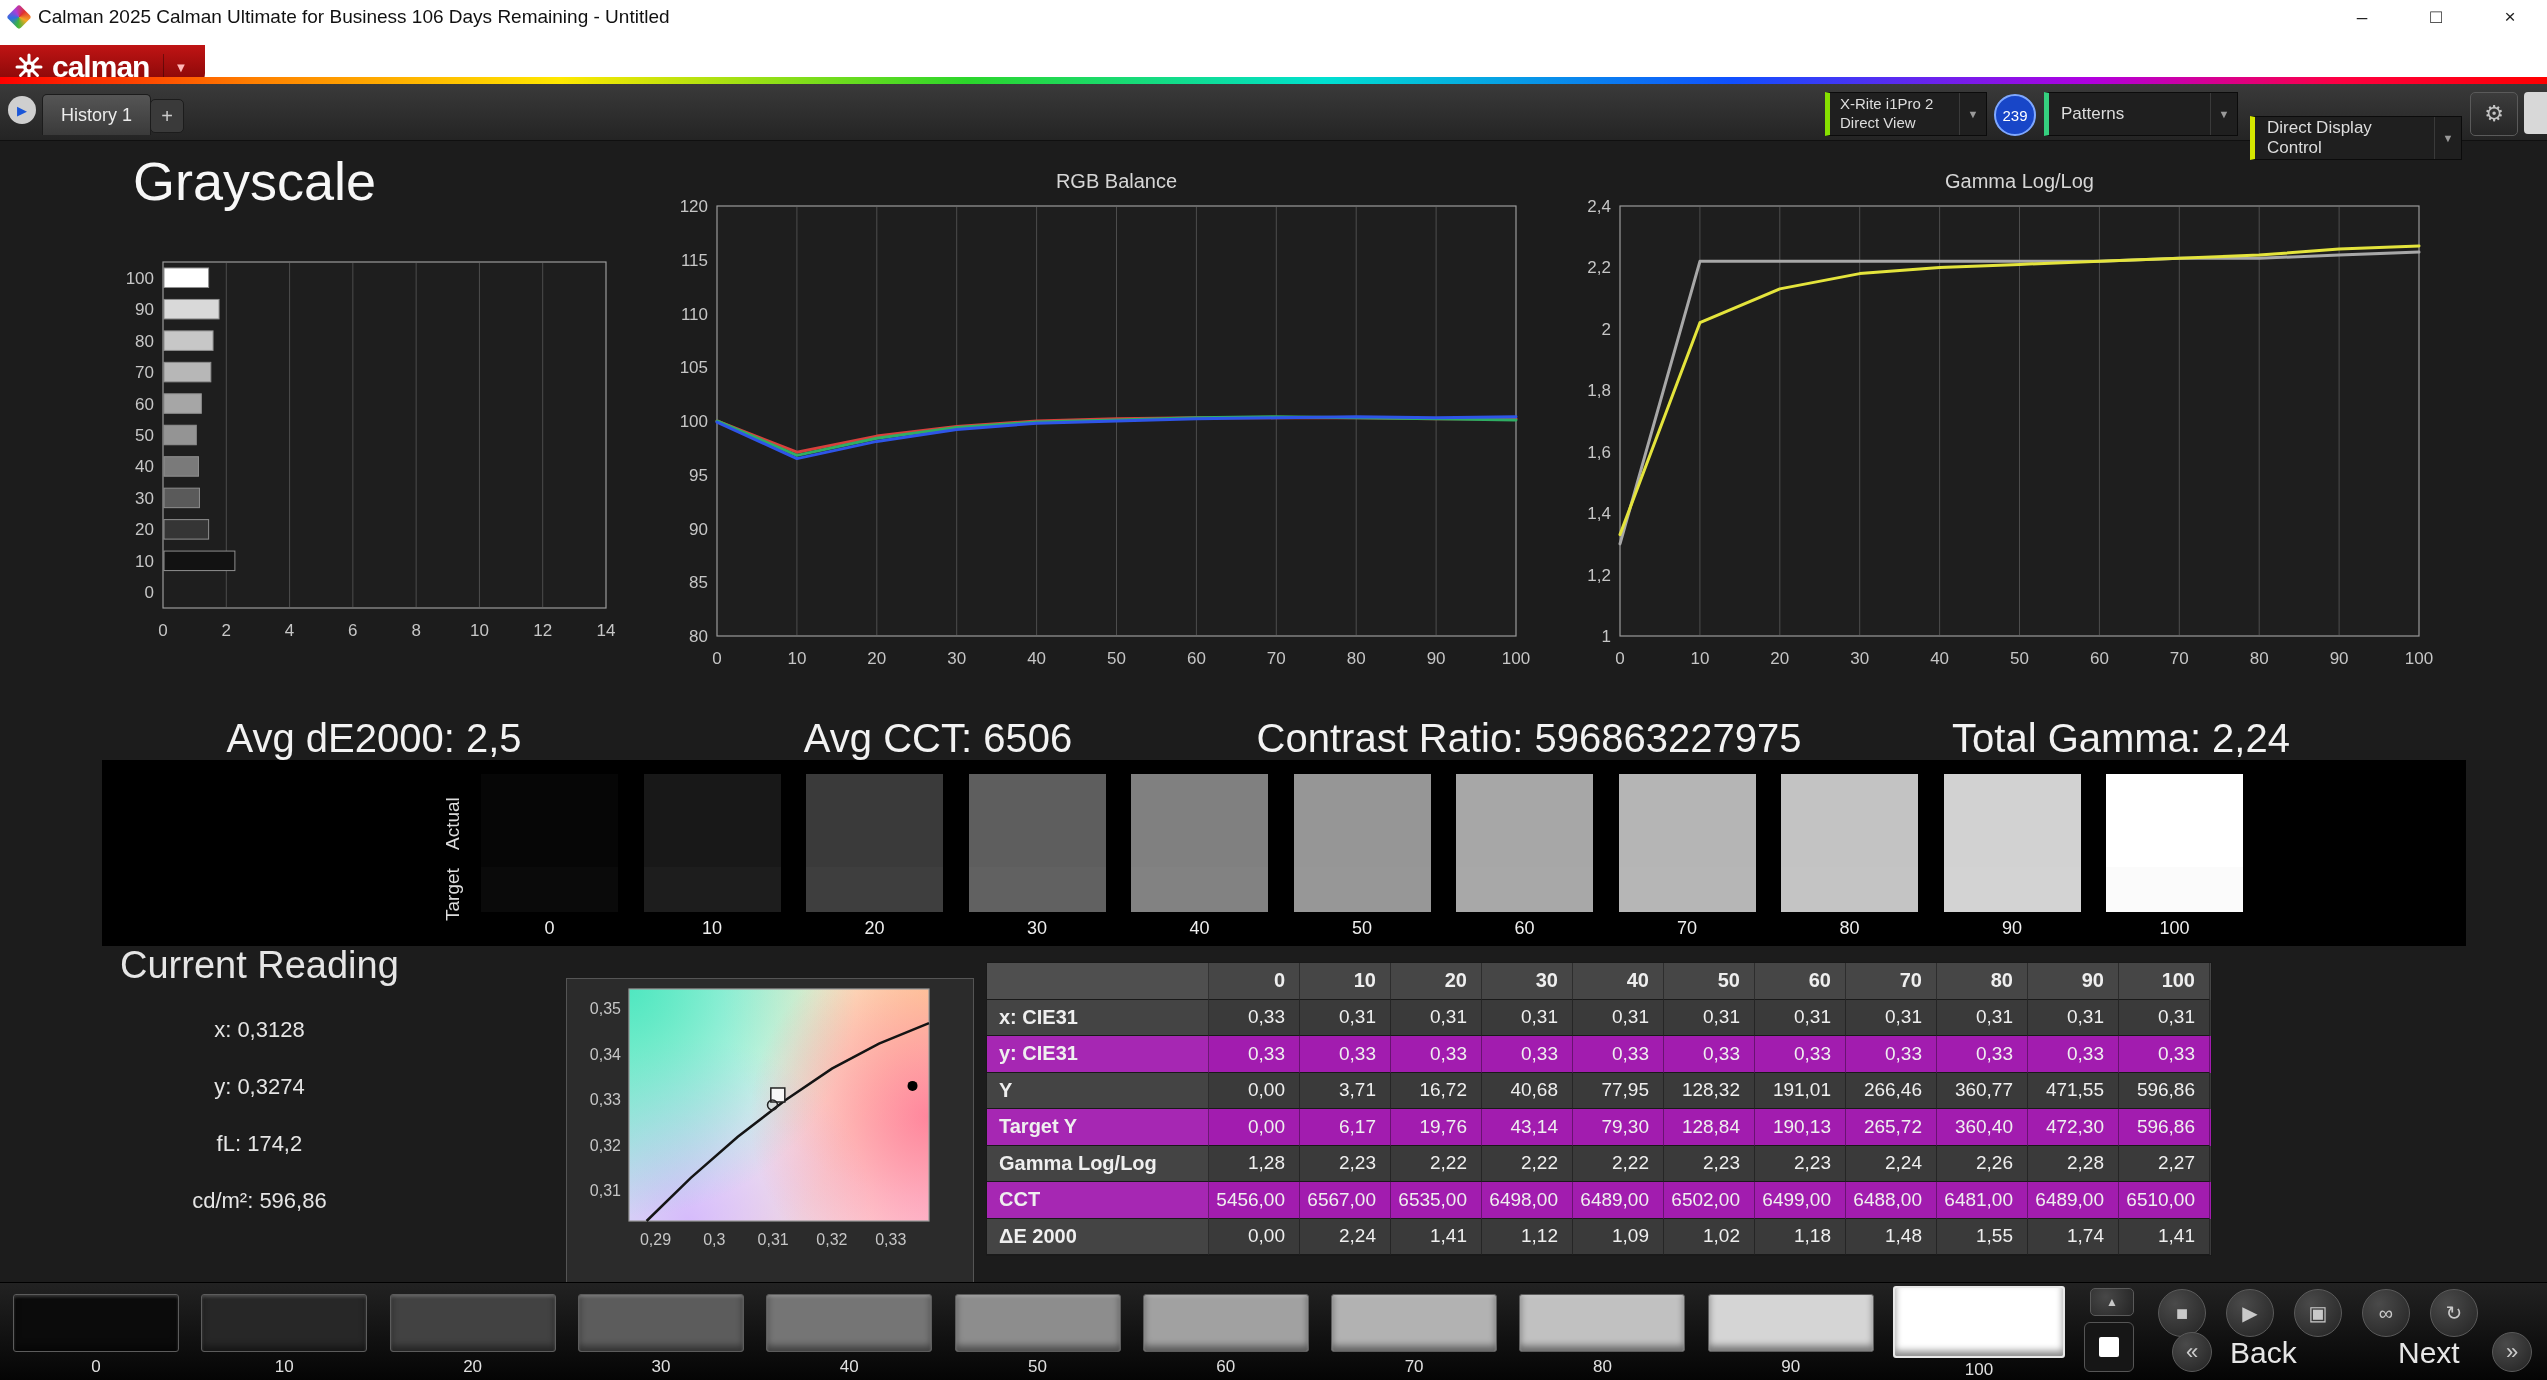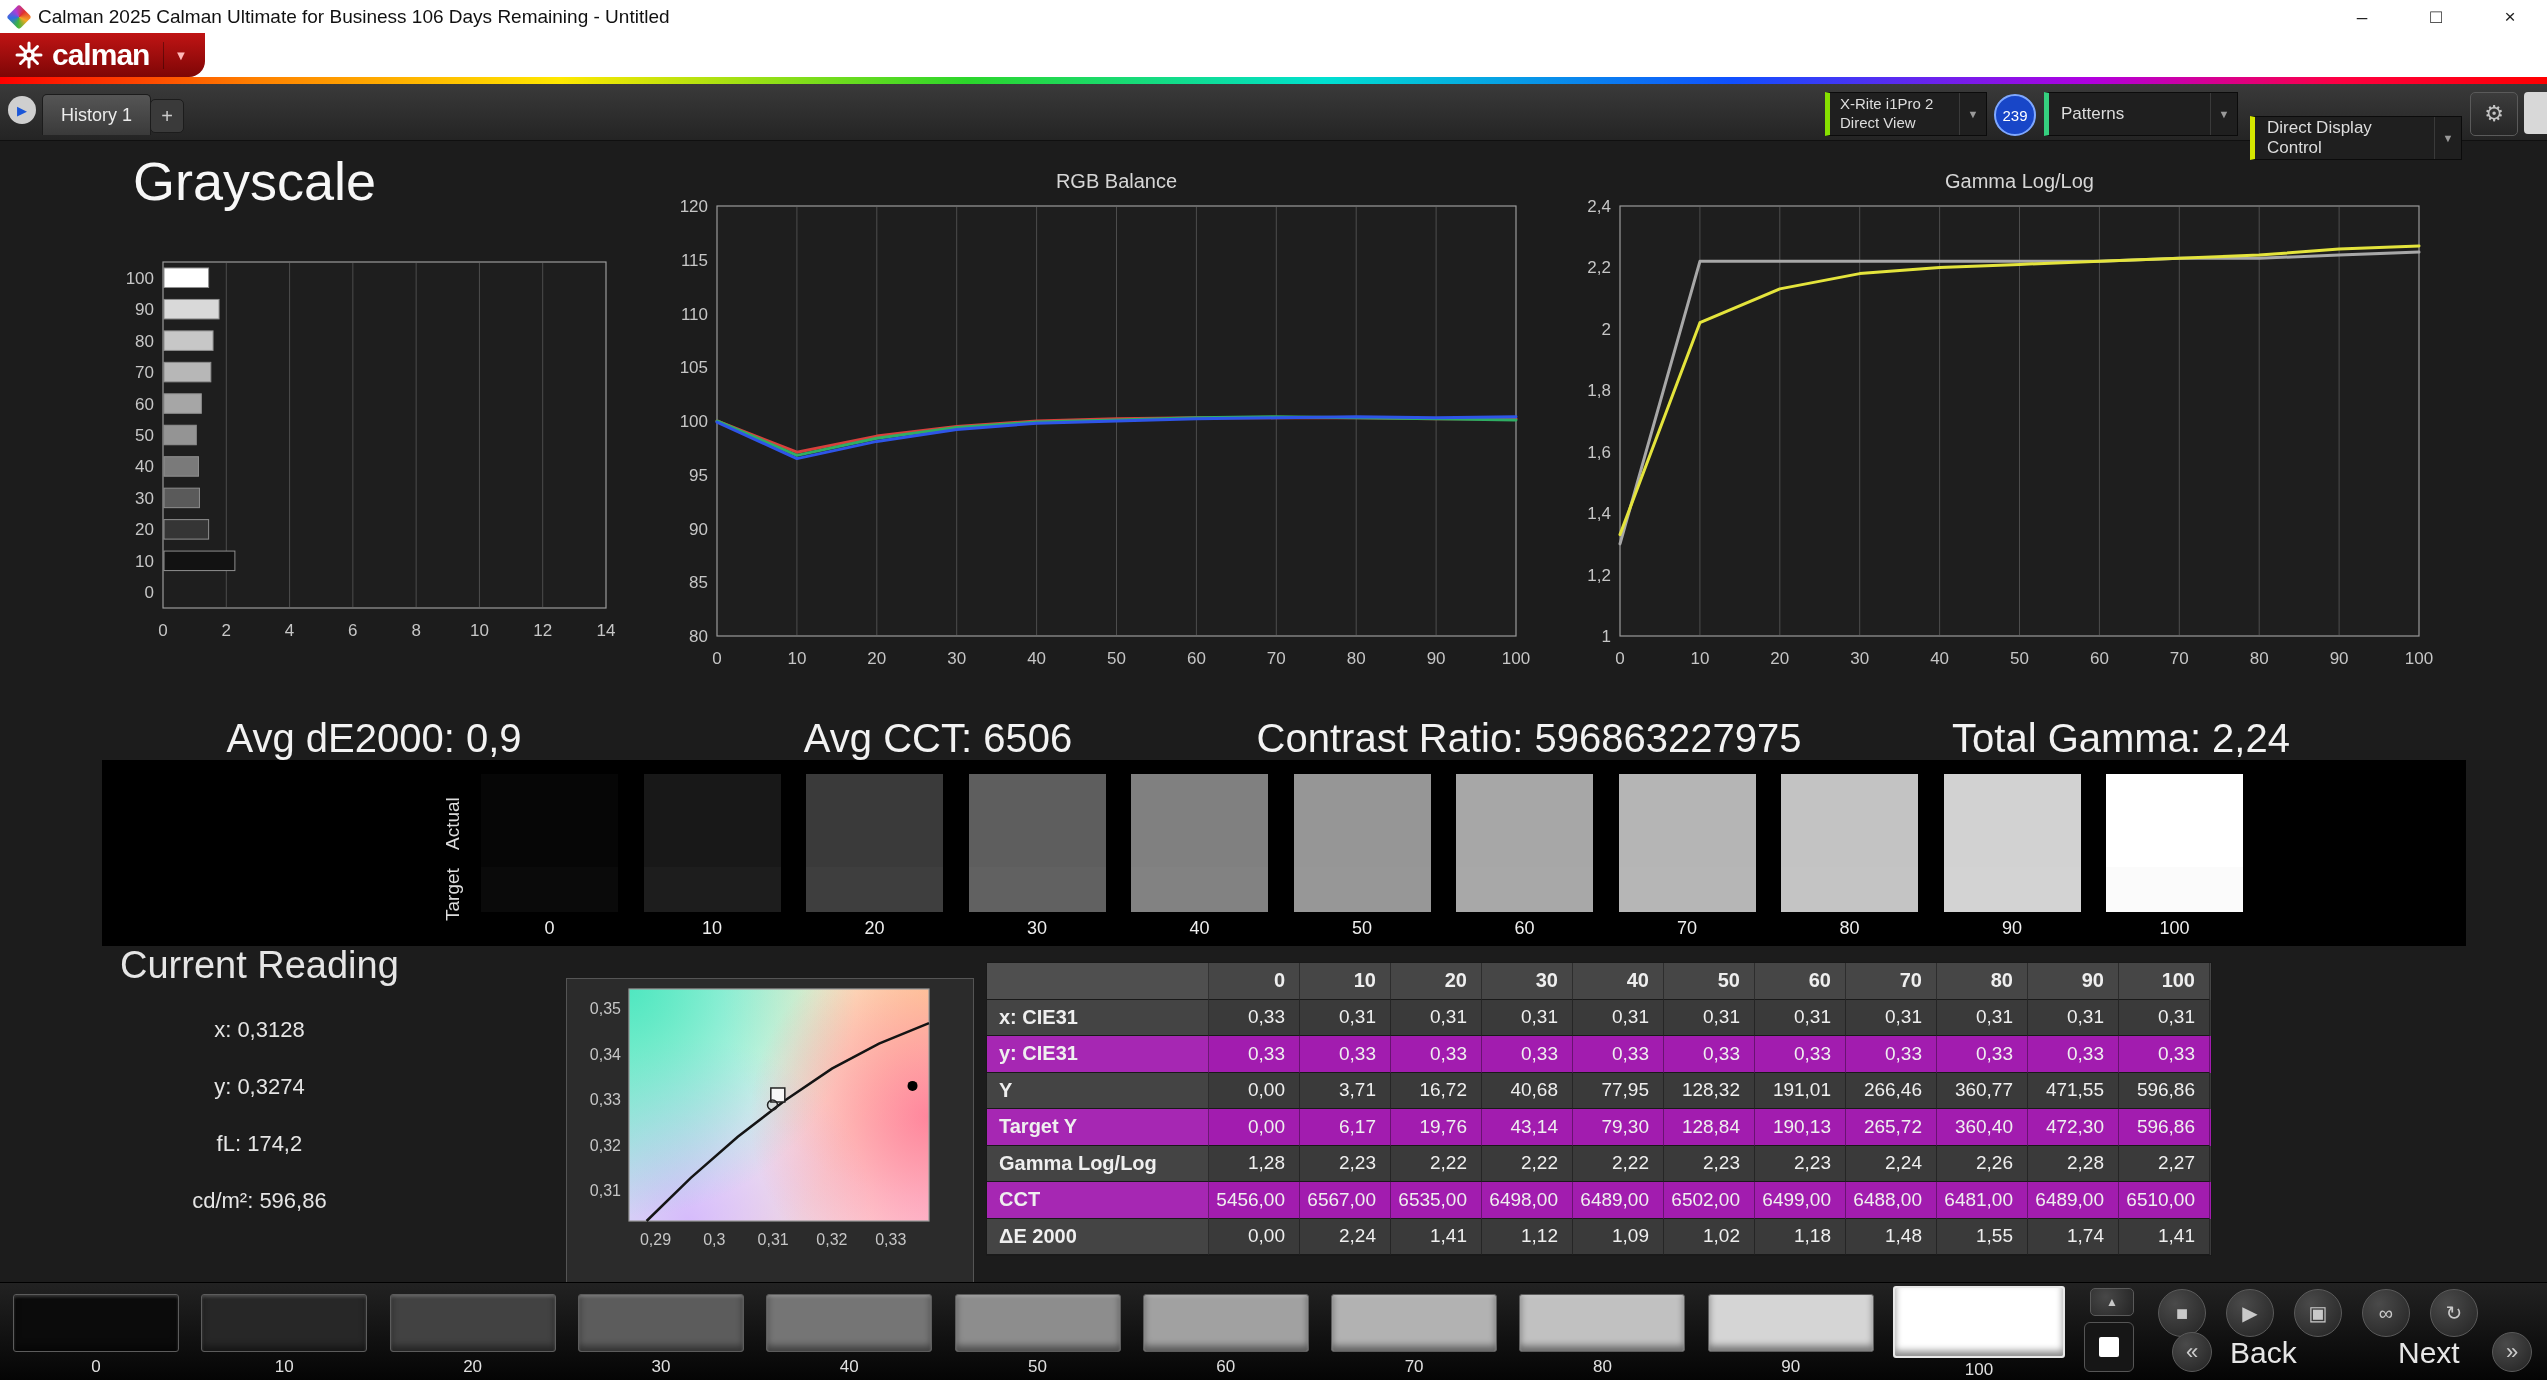--- a/index.html
+++ b/index.html
@@ -9,21 +9,21 @@
 
   
   #titlebar{position:absolute;left:0;top:0;width:2547px;height:33px;background:#ffffff;display:flex;align-items:center;justify-content:space-between;}
   .title-left{display:flex;align-items:center;gap:10px;padding-left:10px;font-size:19px;color:#111;}
   .app-icon{width:18px;height:18px;transform:rotate(45deg);background:conic-gradient(#e03030,#f5a623,#3db53d,#2f6fe0,#b03bd6,#e03030);border-radius:3px;}
   .win-controls{display:flex;height:33px;}
   .win-btn{width:74px;height:33px;display:flex;align-items:center;justify-content:center;font-size:19px;color:#222;}
 
   
   #logobar{position:absolute;left:0;top:33px;width:2547px;height:44px;background:#ffffff;}
-  #logo-box{position:absolute;left:0;top:0;height:44px;display:flex;align-items:center;padding:0 8px 0 14px;background:linear-gradient(180deg,#c01414,#7e0606);border-radius:0 0 16px 0;color:#fff;}
+  #logo-box{position:absolute;left:0;top:12px;height:44px;display:flex;align-items:center;padding:0 8px 0 14px;background:linear-gradient(180deg,#c01414,#7e0606);border-radius:0 0 16px 0;color:#fff;}
   .logo-text{font-size:30px;font-weight:bold;letter-spacing:-1px;margin-left:8px;}
   .logo-caret{margin-left:14px;padding:6px 10px;border-left:1px solid rgba(0,0,0,.35);color:#ffb9b9;font-size:13px;}
   #rainbow{position:absolute;left:0;top:77px;width:2547px;height:7px;background:linear-gradient(90deg,#ff0000 0%,#ff8000 10%,#ffe800 22%,#2bd62b 38%,#00e0d0 52%,#1050ff 68%,#b000e0 82%,#ff0040 92%,#ff0000 100%);}
 
   
   #tabbar{position:absolute;left:0;top:84px;width:2547px;height:56px;background:linear-gradient(180deg,#3a3a3a,#242424);border-bottom:1px solid #101010;}
   #nav-circle{position:absolute;left:8px;top:96px;width:28px;height:28px;border-radius:50%;background:#cfcfcf;display:flex;align-items:center;justify-content:center;color:#1a56d8;font-size:13px;}
   #tab-history{position:absolute;left:42px;top:94px;height:40px;padding:0 18px;background:linear-gradient(180deg,#555555,#3a3a3a);border:1px solid #1c1c1c;border-bottom:none;border-radius:5px 5px 0 0;display:flex;align-items:center;color:#ececec;font-size:18px;}
   #tab-add{position:absolute;left:150px;top:99px;width:32px;height:32px;background:#3a3a3a;border:1px solid #1c1c1c;border-radius:5px;display:flex;align-items:center;justify-content:center;color:#cccccc;font-size:20px;}
 
@@ -271,21 +271,21 @@
       <text x="53" y="259.71428571428567" text-anchor="end" font-size="17" fill="#c6c6c6">1,6</text>
       <text x="53" y="198.28571428571425" text-anchor="end" font-size="17" fill="#c6c6c6">1,8</text>
       <text x="53" y="136.85714285714283" text-anchor="end" font-size="17" fill="#c6c6c6">2</text>
       <text x="53" y="75.42857142857133" text-anchor="end" font-size="17" fill="#c6c6c6">2,2</text>
       <text x="53" y="14" text-anchor="end" font-size="17" fill="#c6c6c6">2,4</text>
       <polyline points="62.0,345.9 141.9,63.3 221.8,63.3 301.7,63.3 381.6,63.3 461.5,63.3 541.4,63.3 621.3,60.2 701.2,60.2 781.1,57.1 861.0,54.1" fill="none" stroke="#a8a8a8" stroke-width="3" stroke-linejoin="round" stroke-linecap="round"></polyline>
       <polyline points="62.0,336.6 141.9,124.7 221.8,90.9 301.7,75.6 381.6,69.4 461.5,66.4 541.4,63.3 621.3,60.2 701.2,57.1 781.1,51.0 861.0,47.9" fill="none" stroke="#e4e43c" stroke-width="3" stroke-linejoin="round" stroke-linecap="round"></polyline>
     </svg>
 </div>
 
-<div class="stat" style="left:374px;">Avg dE2000: 0,9</div>
+<div class="stat" style="left:374px;">Avg dE2000: 2,5</div>
 <div class="stat" style="left:938px;">Avg CCT: 6506</div>
 <div class="stat" style="left:1529px;">Contrast Ratio: 596863227975</div>
 <div class="stat" style="left:2121px;">Total Gamma: 2,24</div>
 
 <div id="swatch-strip">
     <div class="rot-label" style="left: 340px; top: 18px; height: 92px;">Actual</div>
     <div class="rot-label" style="left: 340px; top: 110px; height: 50px;">Target</div>
     <div class="swatch-actual" style="left: 379px; top: 14px; width: 137px; height: 93px; background: rgb(6, 6, 6);"></div>
     <div class="swatch-target" style="left: 379px; top: 107px; width: 137px; height: 45px; background: rgb(10, 10, 10);"></div>
     <div class="swatch-num" style="left: 379px; top: 158px; width: 137px;">0</div>

